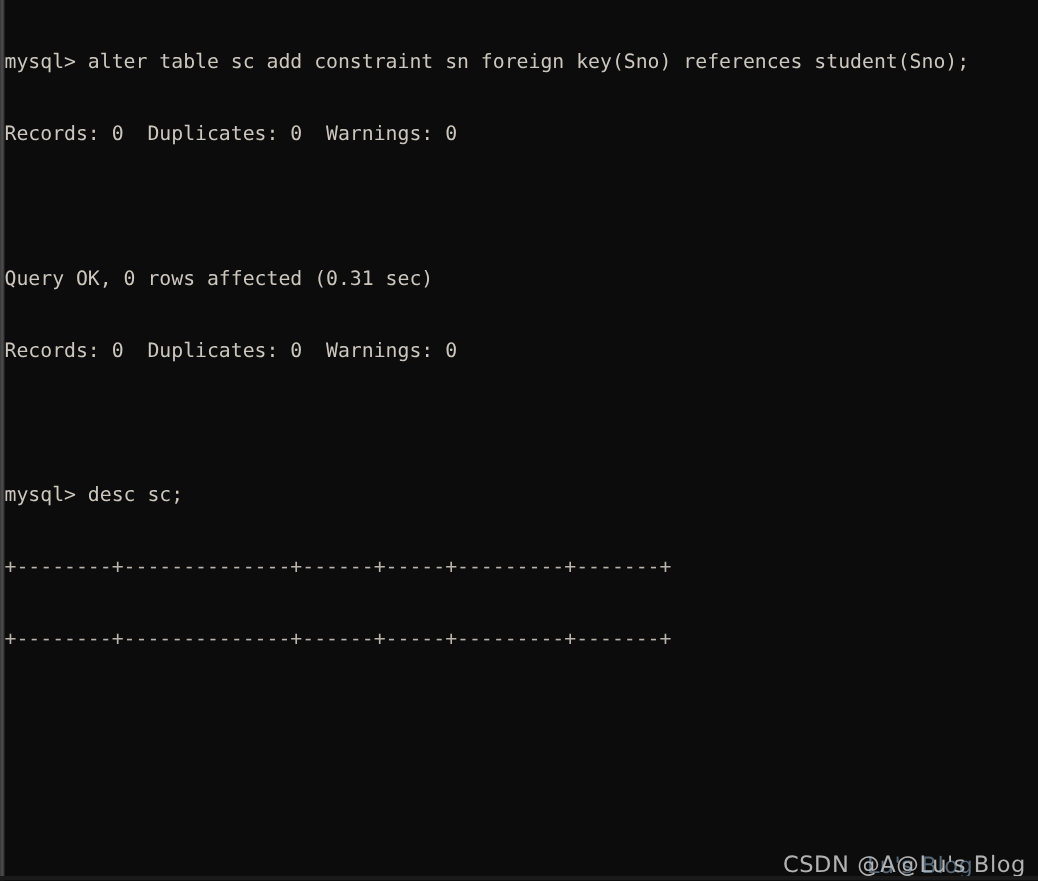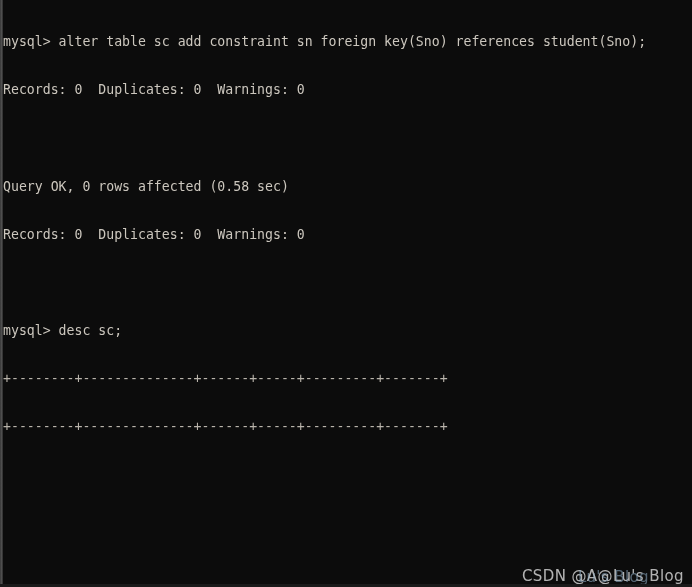--- a/index.html
+++ b/index.html
@@ -89,21 +89,21 @@
 <div id="terminal">
 
   <div id="left-gutter">
     <div id="left-gutter-thumb"></div>
   </div>
 
   <div id="screen">
     <span class="line">mysql&gt; alter table sc add constraint sn foreign key(Sno) references student(Sno);</span>
     <span class="line">Records: 0  Duplicates: 0  Warnings: 0</span>
     <span class="line blank"> </span>
-    <span class="line">Query OK, 0 rows affected (0.58 sec)</span>
+    <span class="line">Query OK, 0 rows affected (0.31 sec)</span>
     <span class="line">Records: 0  Duplicates: 0  Warnings: 0</span>
     <span class="line blank"> </span>
     <span class="line">mysql&gt; desc sc;</span>
     <span class="line rule">+--------+--------------+------+-----+---------+-------+</span>
     <span class="line rule">+--------+--------------+------+-----+---------+-------+</span>
     
     
     
     
     

